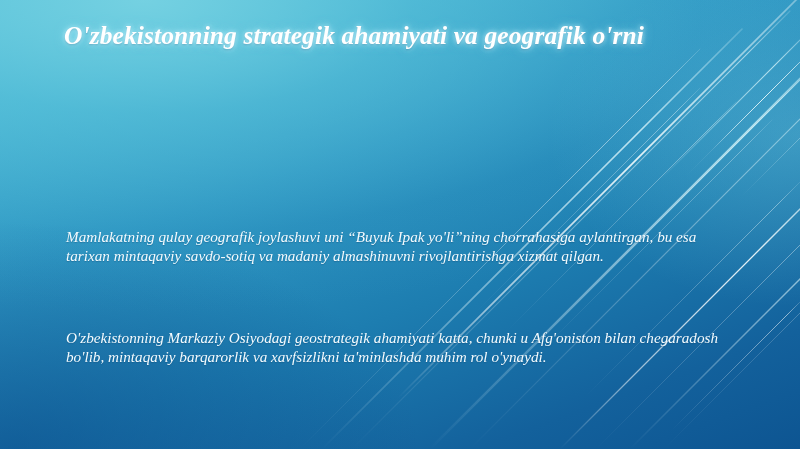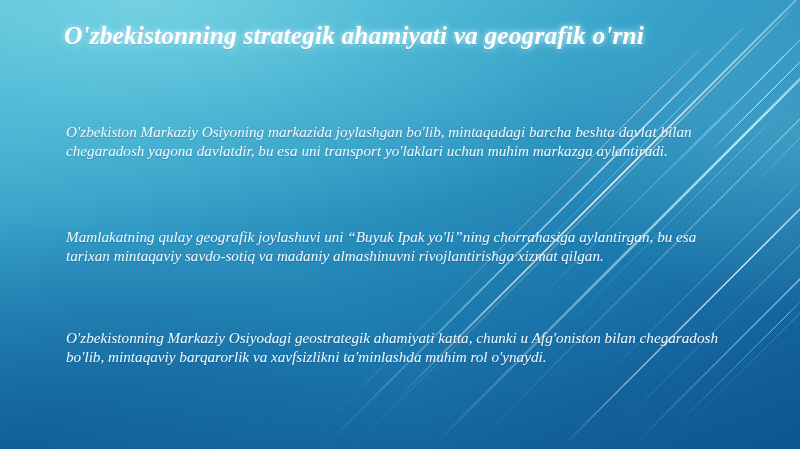--- a/index.html
+++ b/index.html
@@ -133,20 +133,19 @@
       <line x1="540" y1="352" x2="772" y2="120" stroke="url(#lg3)" stroke-width="0.6"></line>
       <line x1="586" y1="396" x2="800" y2="182" stroke="url(#lg3)" stroke-width="0.7"></line>
       <line x1="672" y1="430" x2="800" y2="302" stroke="url(#lg3)" stroke-width="0.9"></line>
     </g>
   </svg>
 
   <div class="content">
 
     <div class="slide-title">O'zbekistonning strategik ahamiyati va geografik o'rni</div>
 
-    <div class="body-block p1">O'zbekiston Markaziy Osiyoning markazida joylashgan bo'lib, mintaqadagi barcha beshta davlat bilan chegaradosh yagona davlatdir, bu esa uni transport yo'laklari uchun muhim markazga aylantiradi.</div>
 
     <div class="body-block p2">Mamlakatning qulay geografik joylashuvi uni “Buyuk Ipak yo'li”ning chorrahasiga aylantirgan, bu esa tarixan mintaqaviy savdo-sotiq va madaniy almashinuvni rivojlantirishga xizmat qilgan.</div>
 
     <div class="body-block p3">O'zbekistonning Markaziy Osiyodagi geostrategik ahamiyati katta, chunki u Afg'oniston bilan chegaradosh bo'lib, mintaqaviy barqarorlik va xavfsizlikni ta'minlashda muhim rol o'ynaydi.</div>
 
   </div>
 </div>
 
 </body></html>

